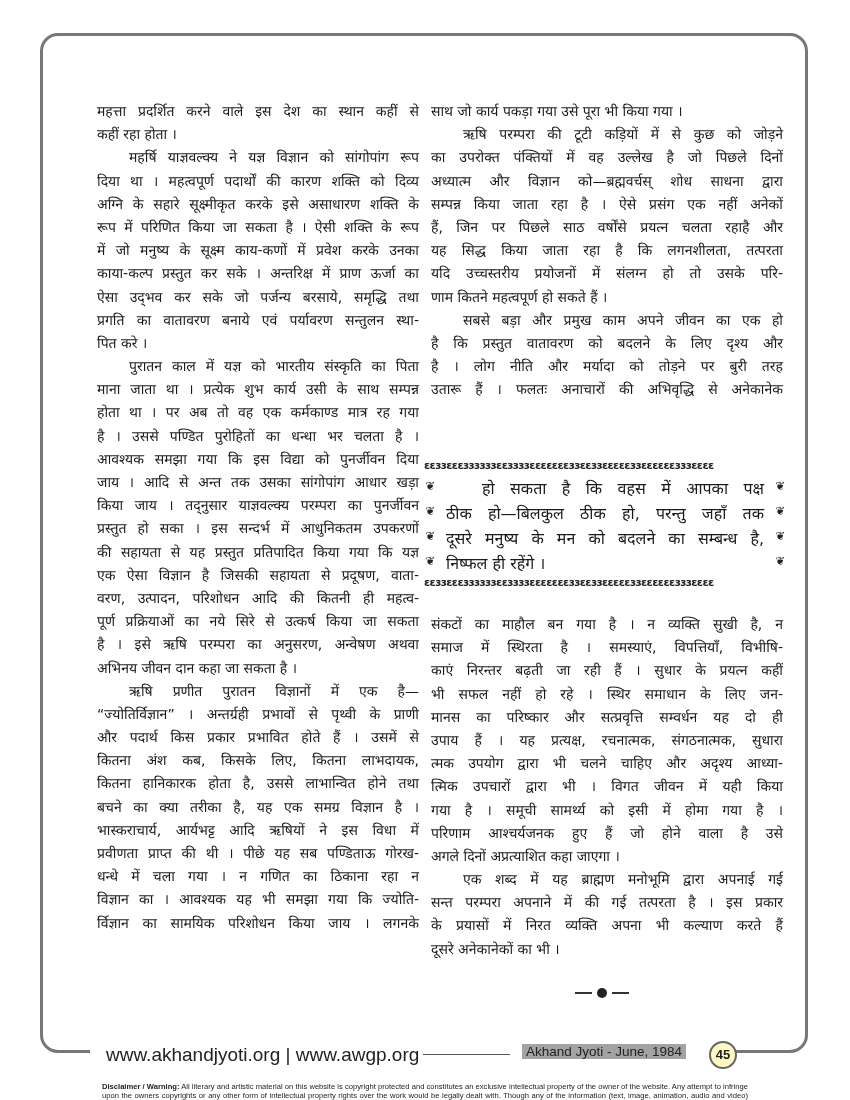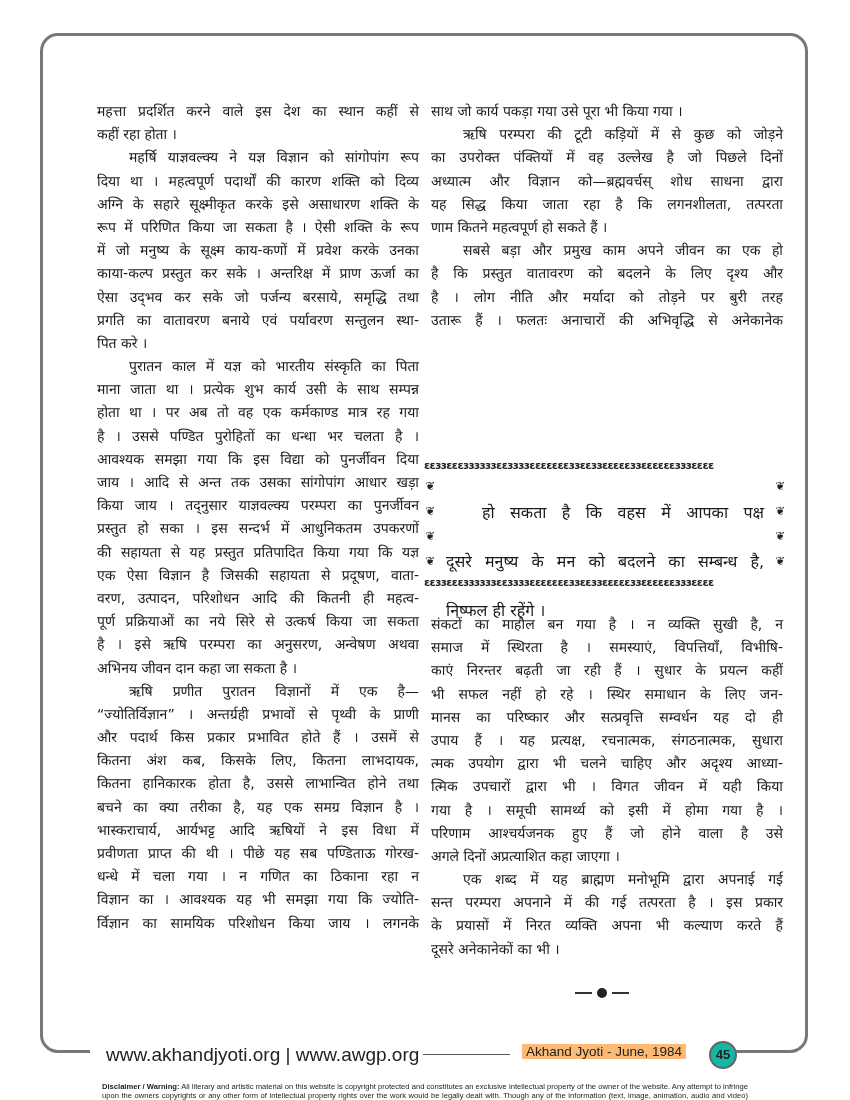--- a/index.html
+++ b/index.html
@@ -23,30 +23,30 @@
     .line.indent { padding-left: 32px; }
     .quote-box { position: absolute; left: 424px; top: 460px; width: 362px; height: 127px; }
     .border-row { position: absolute; left: 0; width: 362px; height: 12px; overflow: hidden;
                   font-size: 11px; line-height: 12px; letter-spacing: -0.5px; white-space: nowrap; font-weight: bold; color: #222; }
     .border-top { top: 0; }
     .border-bottom { top: 117px; }
     .side-orn { position: absolute; width: 12px; font-size: 12px; line-height: 25px; font-weight: bold; color: #222; text-align: center; }
     .side-left { left: 0; top: 14px; }
     .side-right { right: 0; top: 14px; }
     .quote-text { position: absolute; left: 22px; top: 16px; width: 318px; font-size: 16px; line-height: 25px; }
-    .quote-text .line { height: 25px; margin-top: 24px; }
+    .quote-text .line { height: 25px; }
     .quote-text .line.indent { padding-left: 36px; }
     .end-mark { position: absolute; left: 575px; top: 988px; display: flex; align-items: center; gap: 5px; }
     .end-dash { width: 17px; height: 2px; background: #333; }
     .end-dot { width: 10px; height: 10px; border-radius: 50%; background: #222; }
     .footer-line { position: absolute; top: 1054px; height: 1px; background: #555; }
     .footer-url { position: absolute; left: 102px; top: 1044px; font-family: "Liberation Sans", sans-serif; font-size: 19px; background: #fff; padding: 0 4px; color: #222; }
-    .footer-title { position: absolute; left: 522px; top: 1044px; font-family: "Liberation Sans", sans-serif; font-size: 13.5px; background: #fdba74; padding: 0 4px; color: #222; }
+    .footer-title { position: absolute; left: 522px; top: 1044px; font-family: "Liberation Sans", sans-serif; font-size: 13.5px; background: #a3a3a3; padding: 0 4px; color: #222; }
     .page-num { position: absolute; left: 709px; top: 1041px; width: 24px; height: 24px; border: 2.5px solid #666; border-radius: 50%;
-                background: #14b8a6; font-family: "Liberation Sans", sans-serif; font-weight: bold; font-size: 13px; line-height: 24px; text-align: center; color: #222; }
+                background: #fef9c3; font-family: "Liberation Sans", sans-serif; font-weight: bold; font-size: 13px; line-height: 24px; text-align: center; color: #222; }
     .disclaimer { position: absolute; left: 102px; top: 1066px; width: 646px; font-family: "Liberation Sans", sans-serif; font-size: 7.6px; line-height: 9.2px;
                   text-align: justify; text-align-last: justify; color: #222; margin-top: 16px; }
     .disclaimer b { font-weight: bold; }
   </style>
 </head>
 <body>
 
 <div class="frame"></div>
 <div class="frame-gap"></div>
 
@@ -86,38 +86,42 @@
     <span class="line">प्रवीणता प्राप्त की थी । पीछे  यह सब पण्डिताऊ गोरख-</span>
     <span class="line">धन्धे में चला गया ।  न  गणित  का  ठिकाना  रहा  न</span>
     <span class="line">विज्ञान का । आवश्यक यह  भी  समझा  गया कि ज्योति-</span>
     <span class="line">र्विज्ञान का सामयिक परिशोधन किया  जाय  ।  लगनके</span>
   </div>
 <div class="col col-right">
     <span class="line last">साथ जो कार्य पकड़ा गया उसे पूरा भी किया गया ।</span>
     <span class="line indent">ऋषि परम्परा की टूटी कड़ियों में से कुछ को जोड़ने</span>
     <span class="line">का उपरोक्त पंक्तियों में  वह   उल्लेख   है जो पिछले दिनों</span>
     <span class="line">अध्यात्म और विज्ञान को—ब्रह्मवर्चस् शोध साधना द्वारा</span>
+    <span class="line">सम्पन्न किया जाता रहा है । ऐसे  प्रसंग एक नहीं अनेकों</span>
+    <span class="line">हैं, जिन पर पिछले साठ वर्षोंसे प्रयत्न चलता रहाहै और</span>
     <span class="line">यह सिद्ध किया जाता रहा है  कि  लगनशीलता, तत्परता</span>
+    <span class="line">यदि उच्चस्तरीय प्रयोजनों में संलग्न हो तो  उसके  परि-</span>
     <span class="line last">णाम कितने महत्वपूर्ण हो सकते हैं ।</span>
     <span class="line indent">सबसे बड़ा और प्रमुख काम अपने जीवन का एक हो</span>
     <span class="line">है कि प्रस्तुत वातावरण को  बदलने  के  लिए दृश्य और</span>
     <span class="line">है । लोग नीति और मर्यादा को तोड़ने  पर  बुरी  तरह</span>
     <span class="line">उतारू हैं । फलतः अनाचारों की  अभिवृद्धि से अनेकानेक</span>
   </div>
 
 <div class="quote-box">
   <div class="border-row border-top">ɛɛɜɜɛɛɛɜɜɜɜɜɜɛɛɜɜɜɜɛɛɛɛɛɛɛɜɜɛɛɜɜɛɛɛɛɛɜɜɛɛɛɛɛɛɜɜɜɛɛɛɛ</div>
   <div class="side-orn side-left">
       <div>❦</div>
       <div>❦</div>
       <div>❦</div>
       <div>❦</div>
     </div>
   <div class="quote-text">
       <span class="line indent">हो सकता है कि  वहस  में  आपका  पक्ष</span>
+      <span class="line">ठीक हो—बिलकुल ठीक  हो,  परन्तु  जहाँ तक</span>
       <span class="line">दूसरे मनुष्य के मन को बदलने  का  सम्बन्ध है,</span>
       <span class="line last">निष्फल ही रहेंगे ।</span>
     </div>
   <div class="side-orn side-right">
       <div>❦</div>
       <div>❦</div>
       <div>❦</div>
       <div>❦</div>
     </div>
   <div class="border-row border-bottom">ɛɛɜɜɛɛɛɜɜɜɜɜɜɛɛɜɜɜɜɛɛɛɛɛɛɛɜɜɛɛɜɜɛɛɛɛɛɜɜɛɛɛɛɛɛɜɜɜɛɛɛɛ</div>

